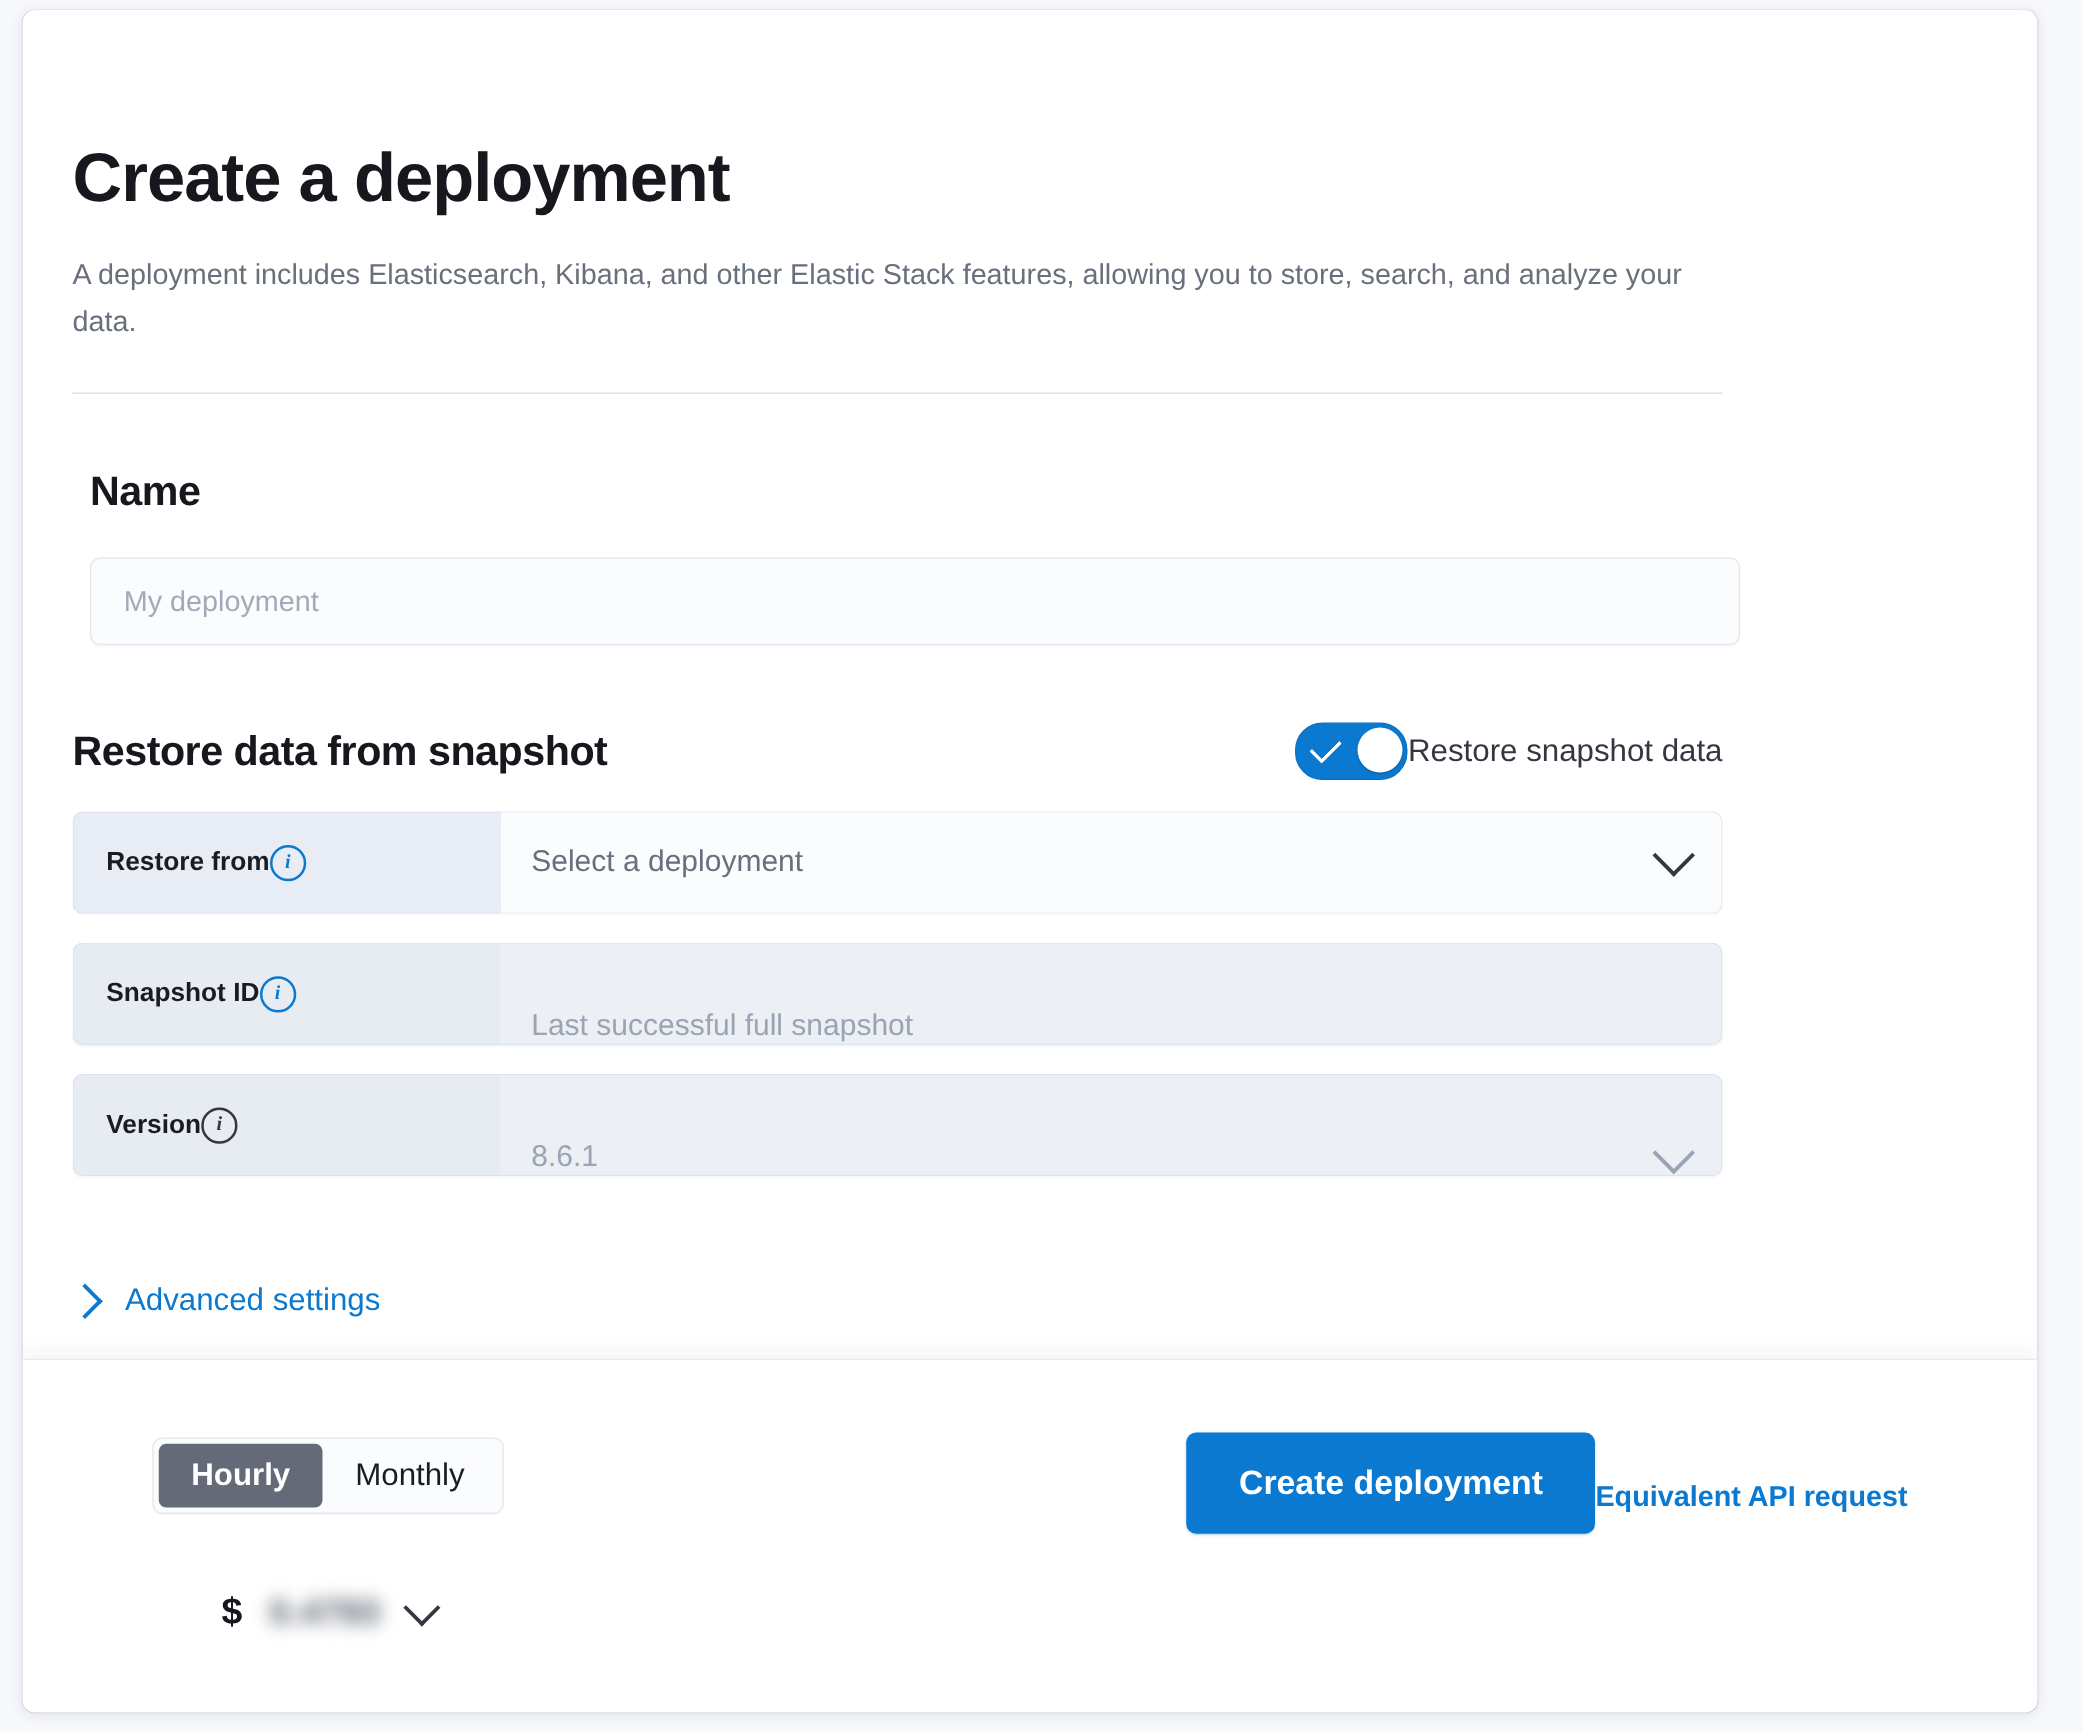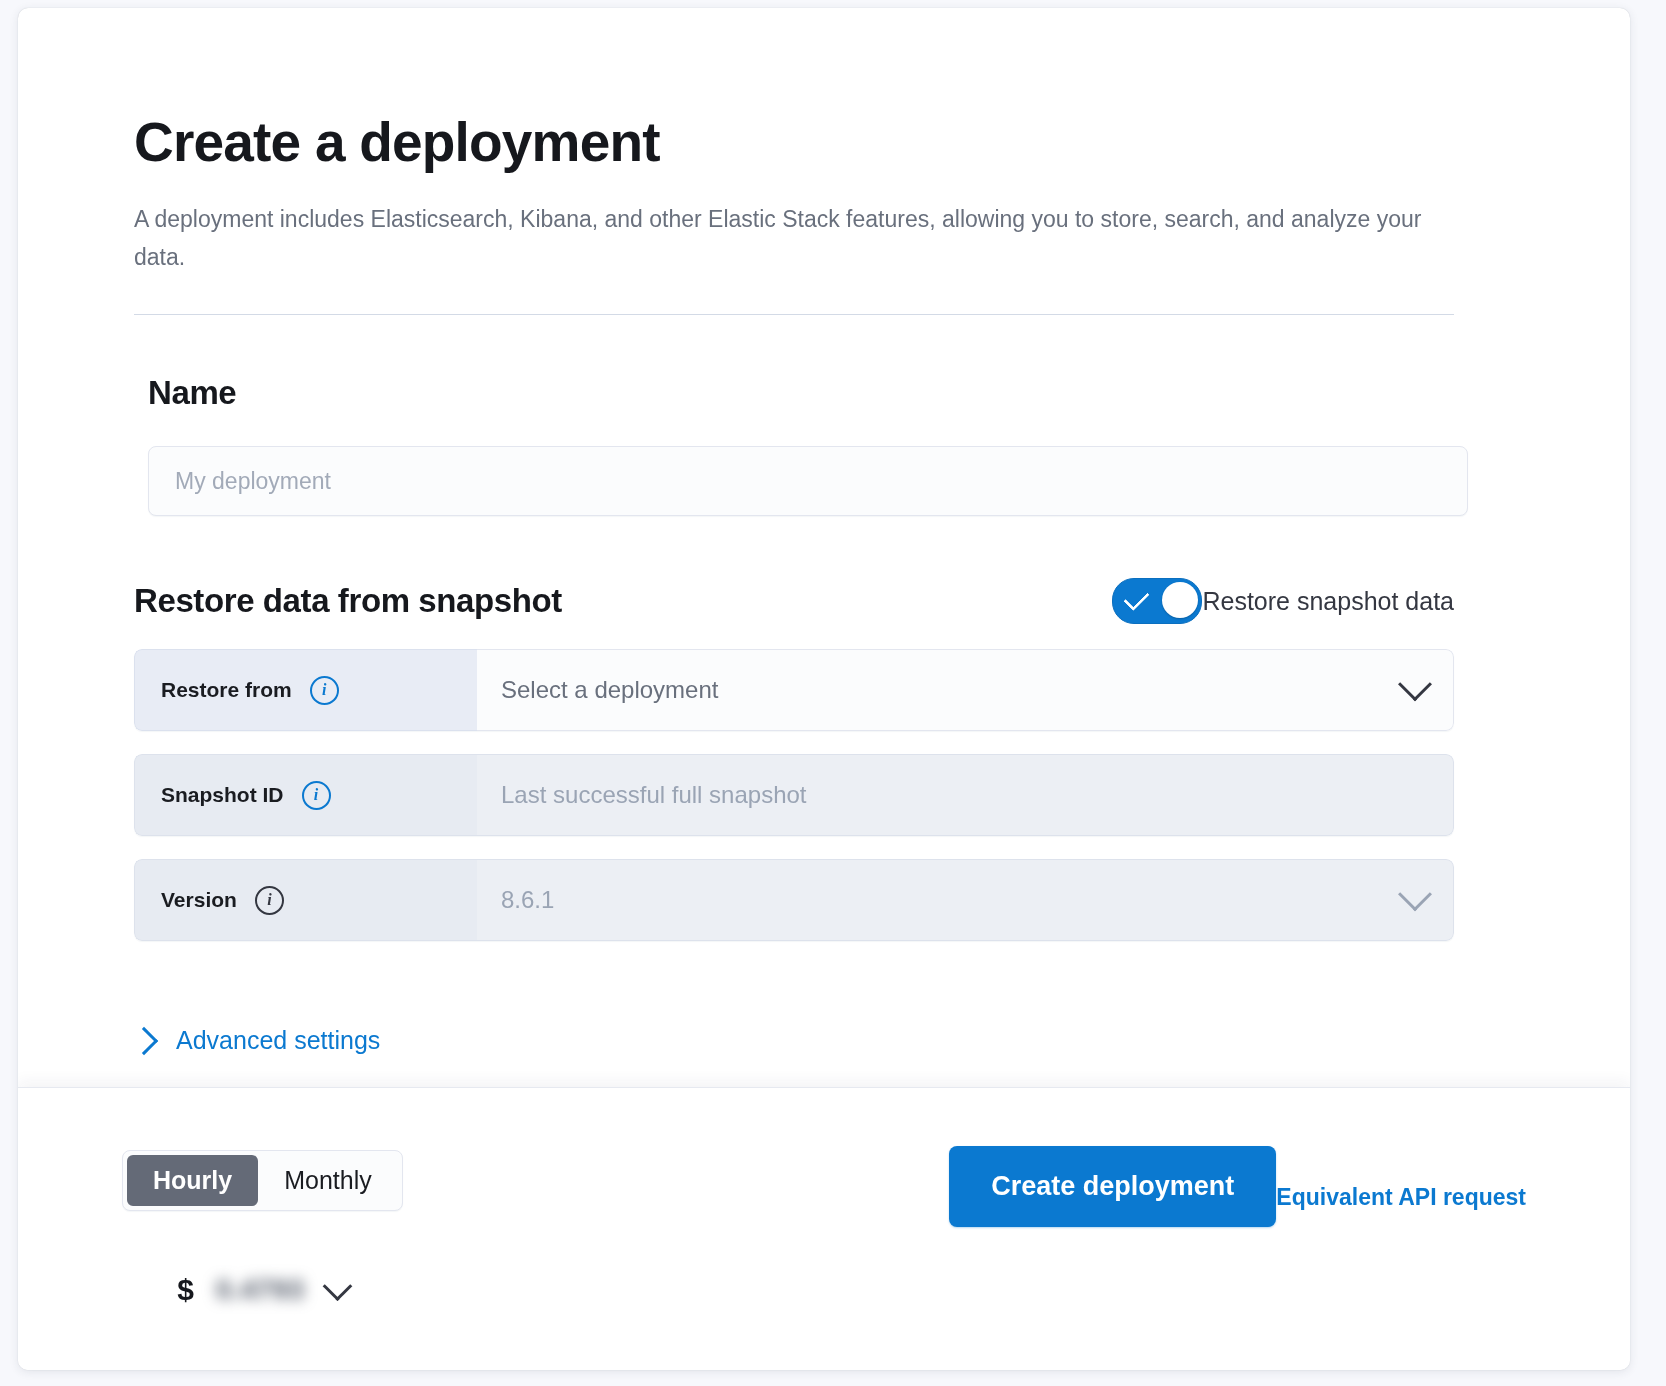--- a/index.html
+++ b/index.html
@@ -26,21 +26,21 @@
     position: relative;
     width: 1612px;
     height: 1362px;
     background: #ffffff;
     border-radius: 10px;
     box-shadow: 0 2px 10px rgba(35,46,71,0.10), 0 0 1px rgba(35,46,71,0.25);
     overflow: hidden;
   }
 
   .card-body {
-    padding: 104px 104px 0 116px;
+    padding: 104px 104px 0 40px;
   }
 
   
   .page-title {
     font-size: 55px;
     line-height: 60px;
     font-weight: 700;
     color: #16181d;
     letter-spacing: -0.8px;
     margin: 0 0 28px 0;
@@ -148,21 +148,21 @@
     overflow: hidden;
     margin-bottom: 23px;
     box-shadow: 0 1px 1px rgba(152,162,179,0.10);
   }
   .row-label {
     width: 343px;
     box-sizing: border-box;
     background: #e8ecf5;
     display: flex;
     align-items: center;
-    gap: 18px;
+    gap: 0;
     padding-left: 26px;
     font-size: 21px;
     font-weight: 700;
     color: #1a1c21;
     border: 1px solid #dbe1ee;
     border-right: none;
     border-radius: 8px 0 0 8px;
   }
   .row-field {
     flex: 1;
@@ -180,20 +180,21 @@
   }
   .form-row.disabled .row-label {
     background: #e7ebf2;
     color: #1a1c21;
     border-color: #dde2ec;
   }
   .form-row.disabled .row-field {
     background: #eceff4;
     border-color: #dde2ec;
     color: #98a2b3;
+    align-items: flex-end;
   }
   .form-row.disabled .row-field .value-text { color: #9aa4b4; }
 
   .info-icon {
     width: 25px;
     height: 25px;
     border-radius: 50%;
     border: 2px solid #0b79d0;
     color: #0b79d0;
     font-size: 16px;

